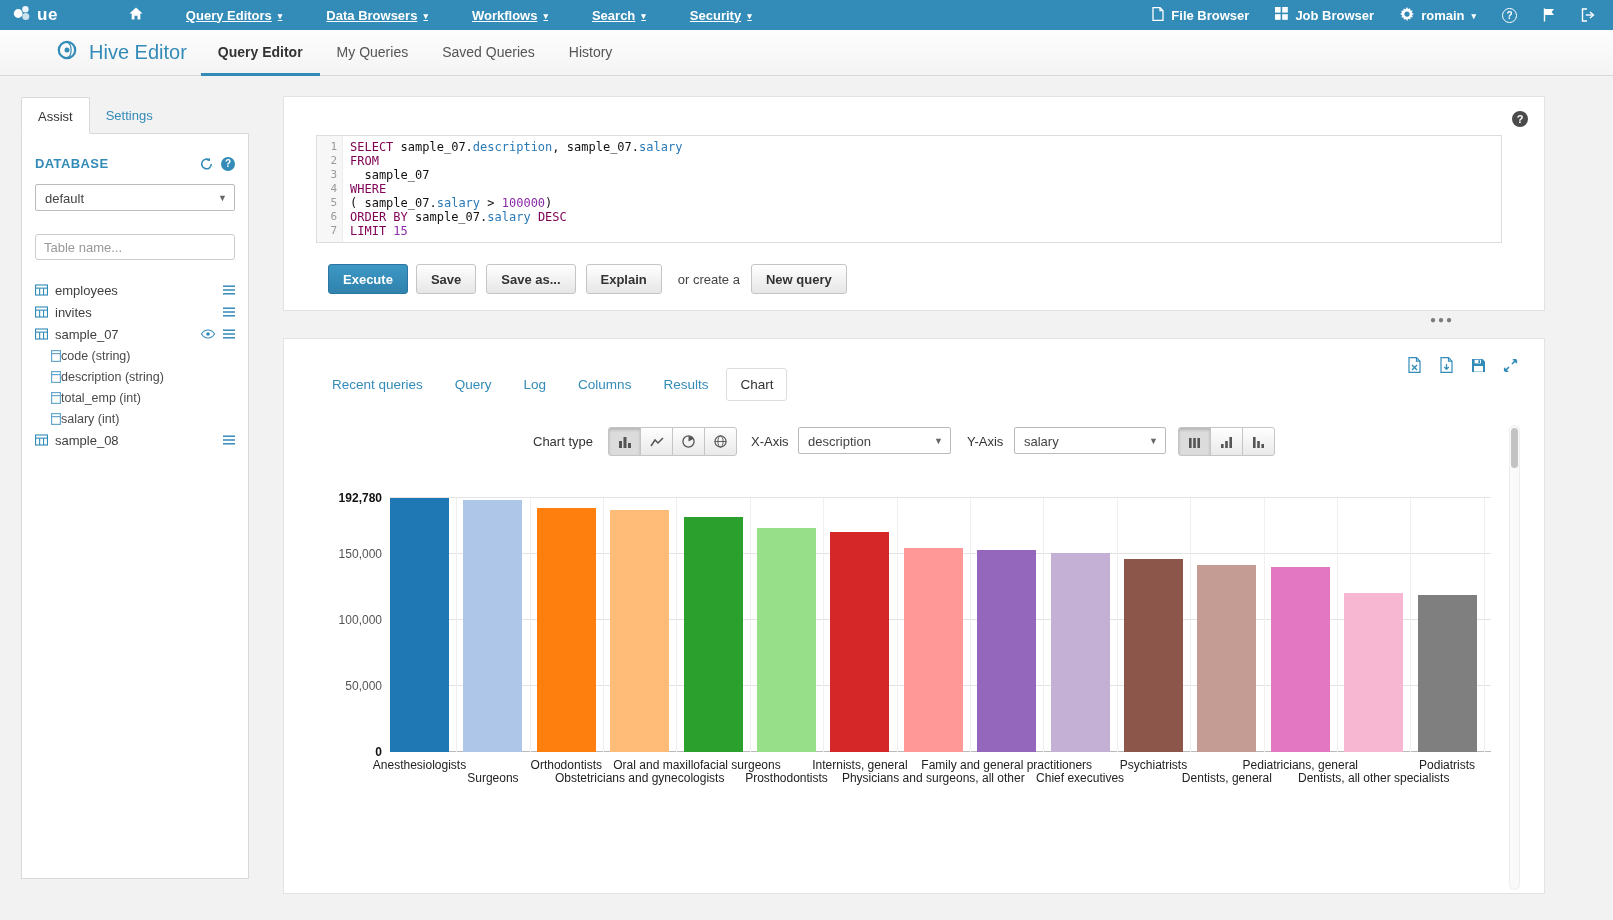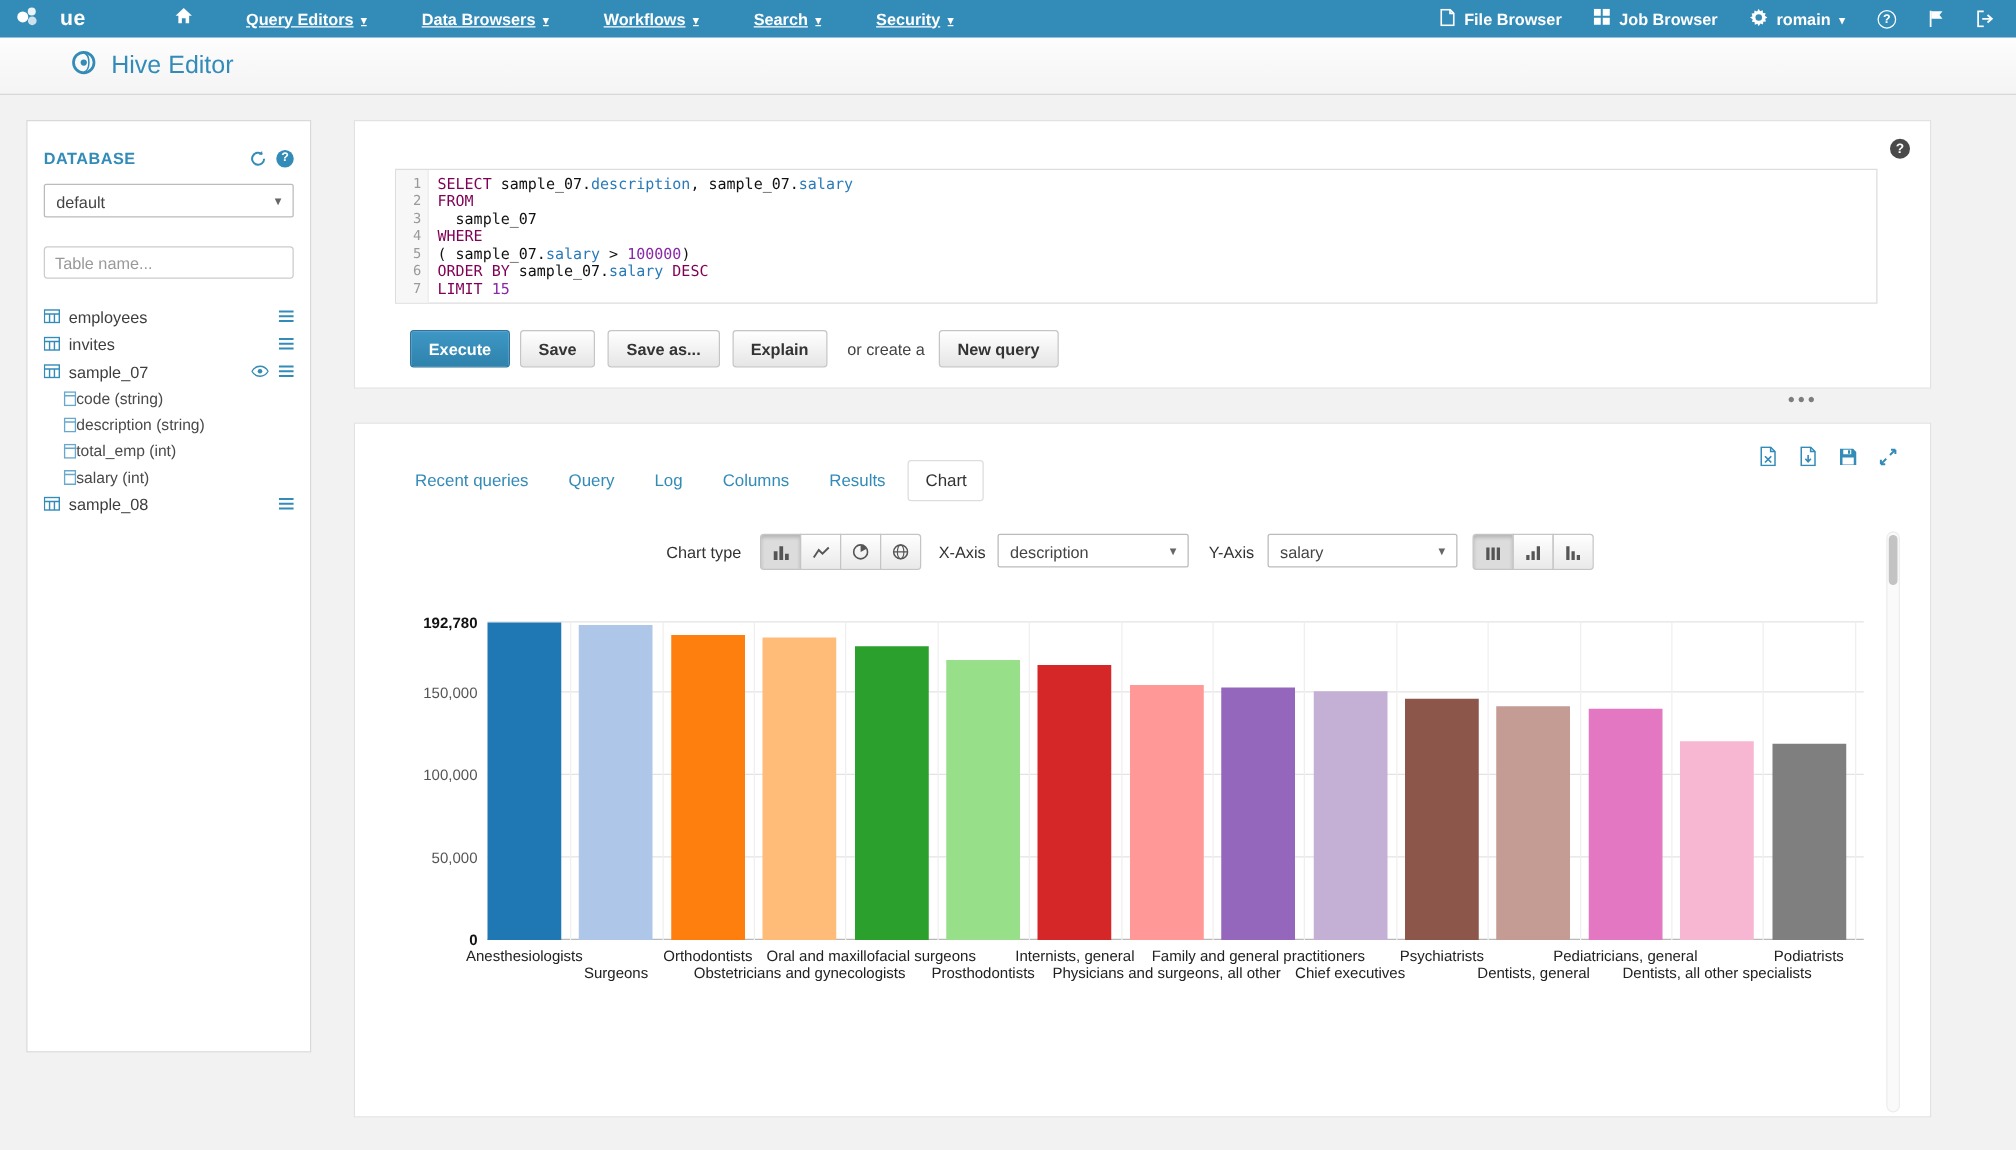--- a/index.html
+++ b/index.html
@@ -1,21 +1,21 @@
 <!DOCTYPE html>
 <html><head>
 <meta charset="utf-8">
 <style>
   * { margin:0; padding:0; box-sizing:border-box; }
   html,body { width:1613px; height:920px; }
   body { background:#f2f2f2; font-family:"Liberation Sans", sans-serif; overflow:hidden; position:relative; }
 
   
   .topnav { position:absolute; left:0; top:0; width:1613px; height:30px; background:#338bb8; display:flex; align-items:center; color:#fff; z-index:10; }
-  .brand { display:flex; align-items:center; gap:16px; margin-left:12px; font-size:17px; font-weight:bold; letter-spacing:.5px; }
+  .brand { display:flex; align-items:center; gap:5px; margin-left:12px; font-size:17px; font-weight:bold; letter-spacing:.5px; }
   .home-item { margin-left:56px; padding:0 14px; display:flex; align-items:center; height:30px; cursor:pointer; }
   .topnav-menus { display:flex; margin-left:6px;text-decoration:underline; }
   .nav-item { display:flex; align-items:center; gap:6px; padding:0 15px; margin:0 7px; height:30px; font-size:13px; font-weight:bold; cursor:pointer; }
   .nav-right { margin-left:auto; display:flex; align-items:center; gap:26px; padding-right:18px; }
   .nav-right .nav-flat { display:flex; align-items:center; gap:7px; font-size:13px; font-weight:bold; cursor:pointer; }
   .caret { font-size:9px; line-height:1; position:relative; top:1px; }
   .q-circle { width:15px; height:15px; border:1.4px solid #fff; border-radius:50%; display:flex; align-items:center; justify-content:center; font-size:10px; font-weight:bold; }
 
   
   .subnav { position:absolute; left:0; top:30px; width:1613px; height:46px; background:linear-gradient(#fdfdfd,#f4f4f4); border-bottom:1px solid #d8d8d8; display:flex; align-items:center; z-index:9; }
@@ -188,23 +188,33 @@
 
 <div class="subnav">
   <div class="app-title">
     <span><svg width="26" height="24" viewBox="0 0 26 24">
           <circle cx="13" cy="12" r="8.2" fill="none" stroke="#338bb8" stroke-width="2.2"></circle>
           <path d="M13 4.2 C18.5 6 18.5 18 13 19.8" fill="none" stroke="#338bb8" stroke-width="1.2"></path>
           <circle cx="13" cy="12" r="2.5" fill="#338bb8"></circle>
         </svg></span>
     <span>Hive Editor</span>
   </div>
+  <div class="subnav-tabs" id="subnav-tabs">
+      <div class="subnav-tab active">Query Editor</div>
+      <div class="subnav-tab">My Queries</div>
+      <div class="subnav-tab">Saved Queries</div>
+      <div class="subnav-tab">History</div>
+    </div>
 </div>
 
 <div class="assist-wrap">
+  <div class="assist-tabs">
+    <div class="assist-tab active">Assist</div>
+    <div class="assist-tab inactive">Settings</div>
+  </div>
   <div class="assist-panel">
     <div class="db-head">
       <span class="db-title">DATABASE</span>
       <span class="db-icons">
         <span style="display:flex;cursor:pointer;">
             <svg width="15" height="14" viewBox="0 0 16 16">
               <path d="M13.5 8 A5.5 5.5 0 1 1 11.6 3.8" fill="none" stroke="#338bb8" stroke-width="1.8"></path>
               <path d="M11.6 .8 L12 4.2 L8.6 4.4 Z" fill="#338bb8"></path>
             </svg>
           </span>

